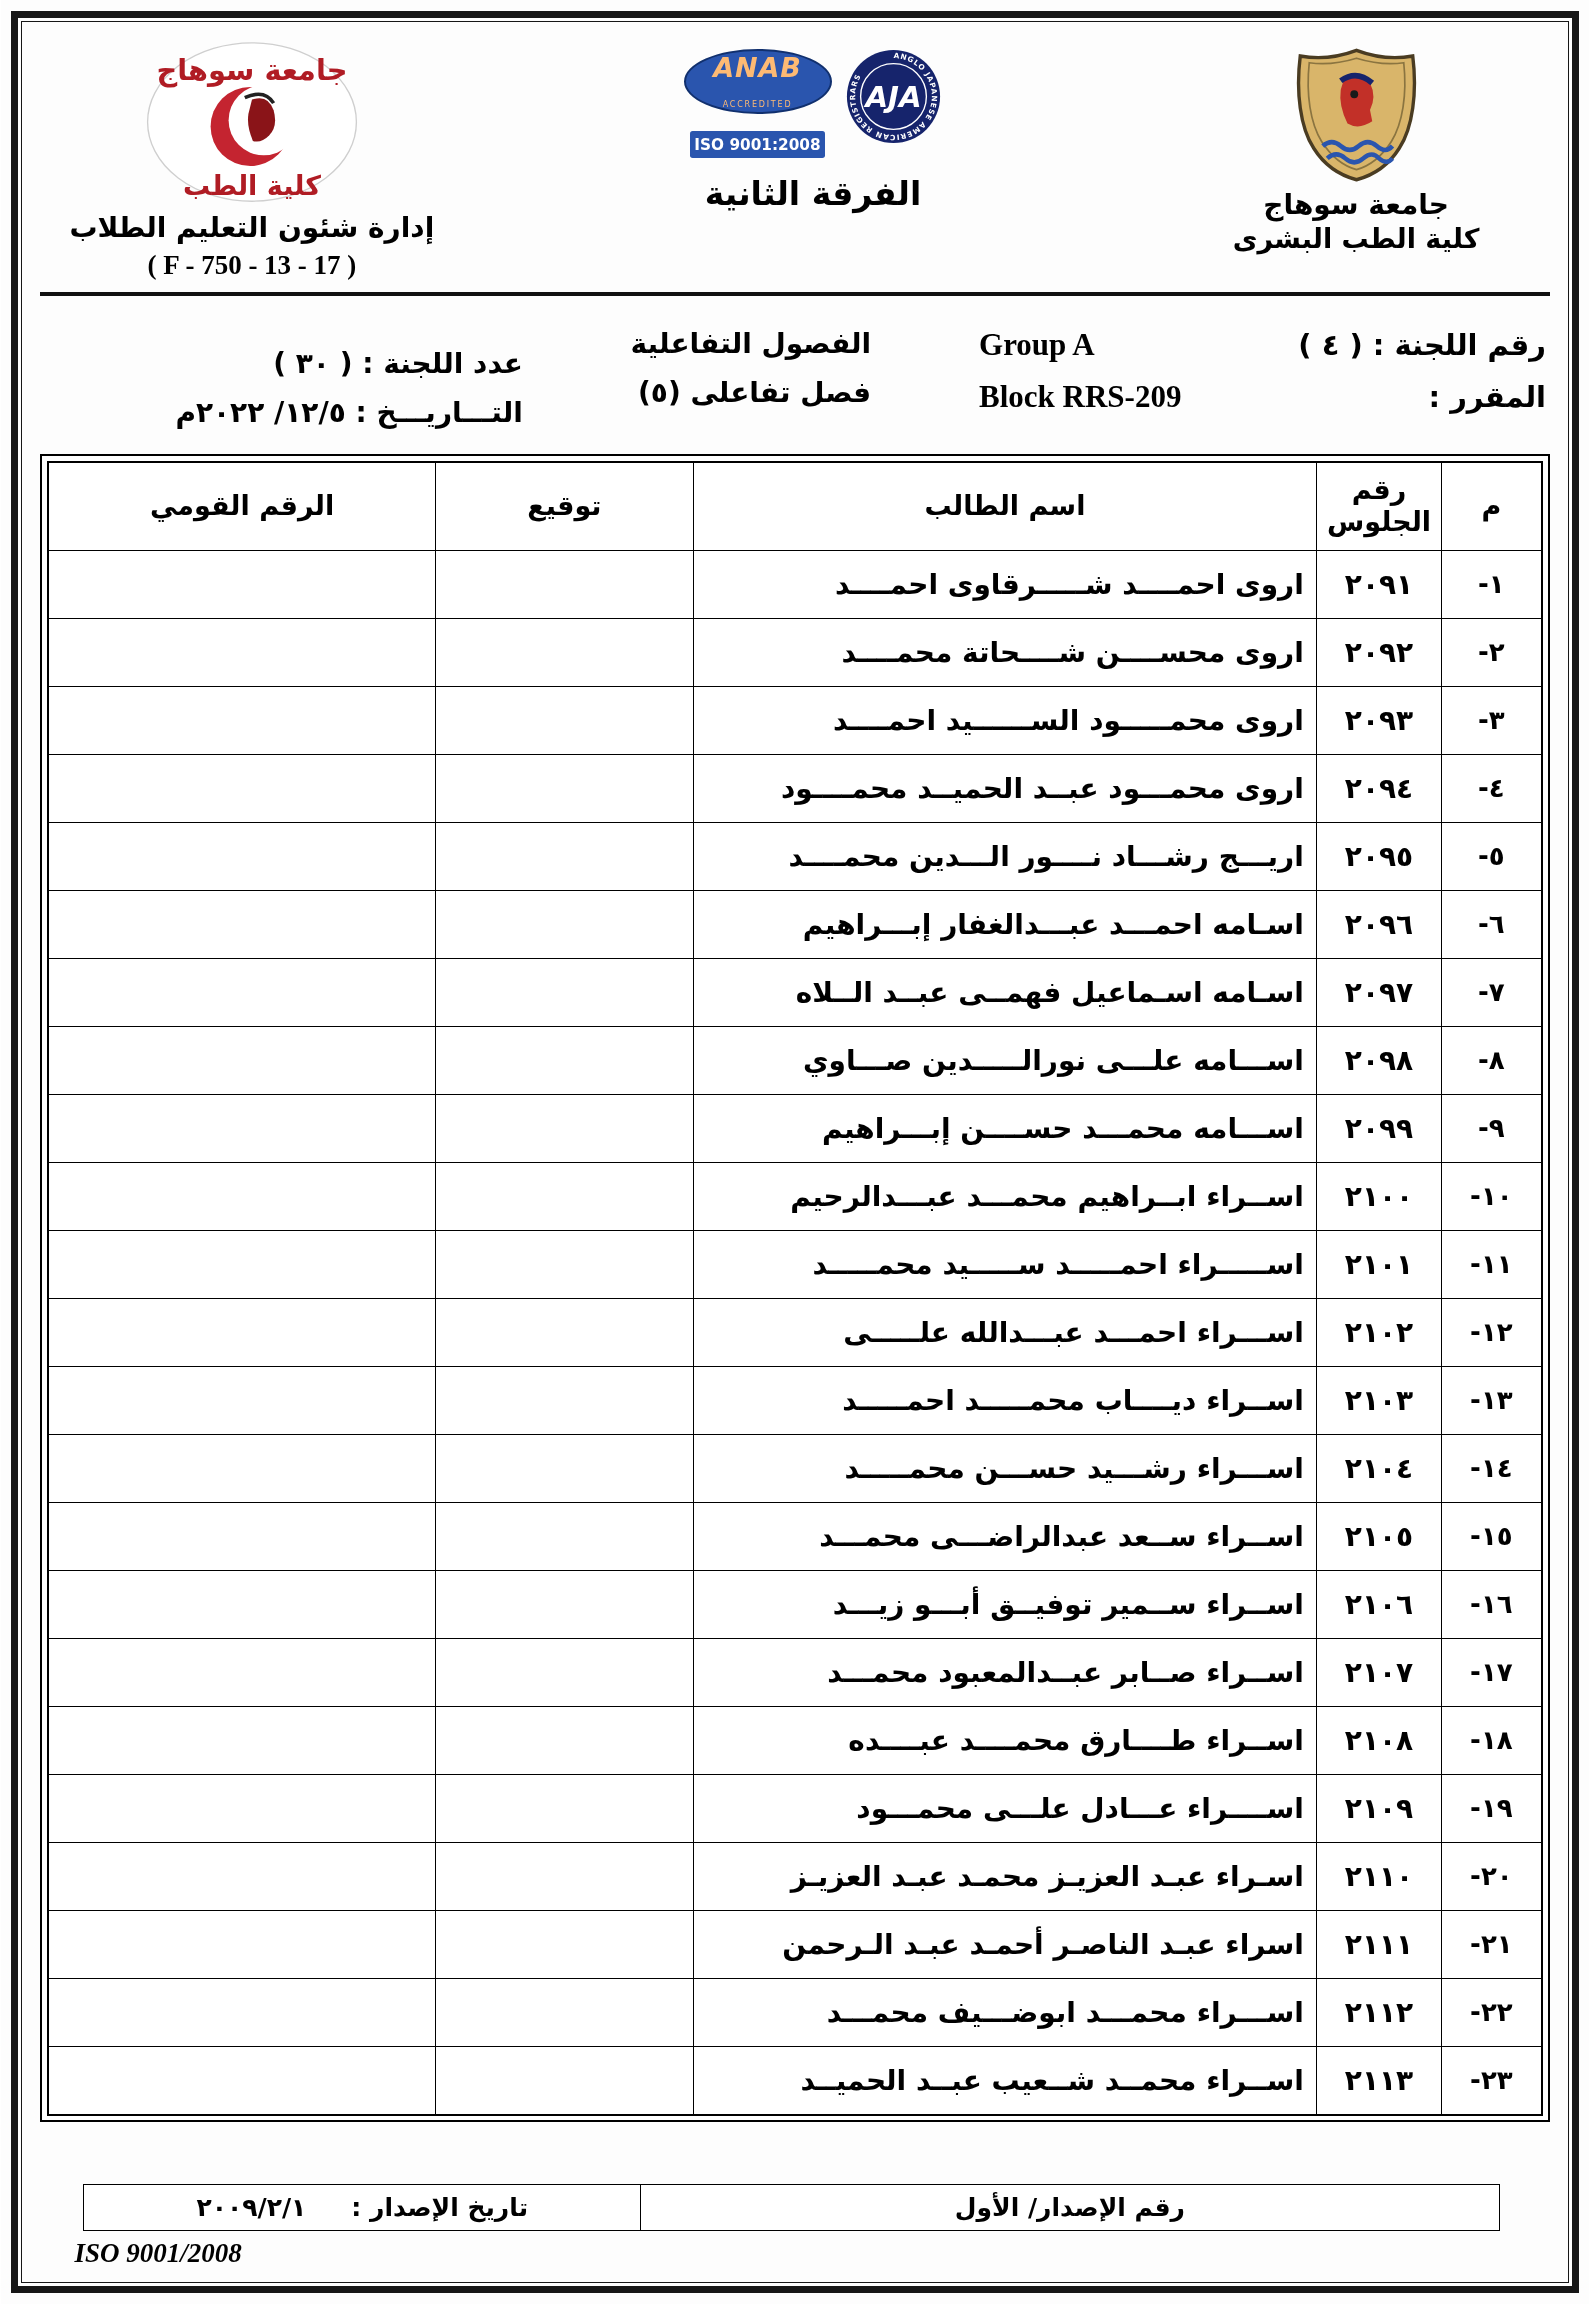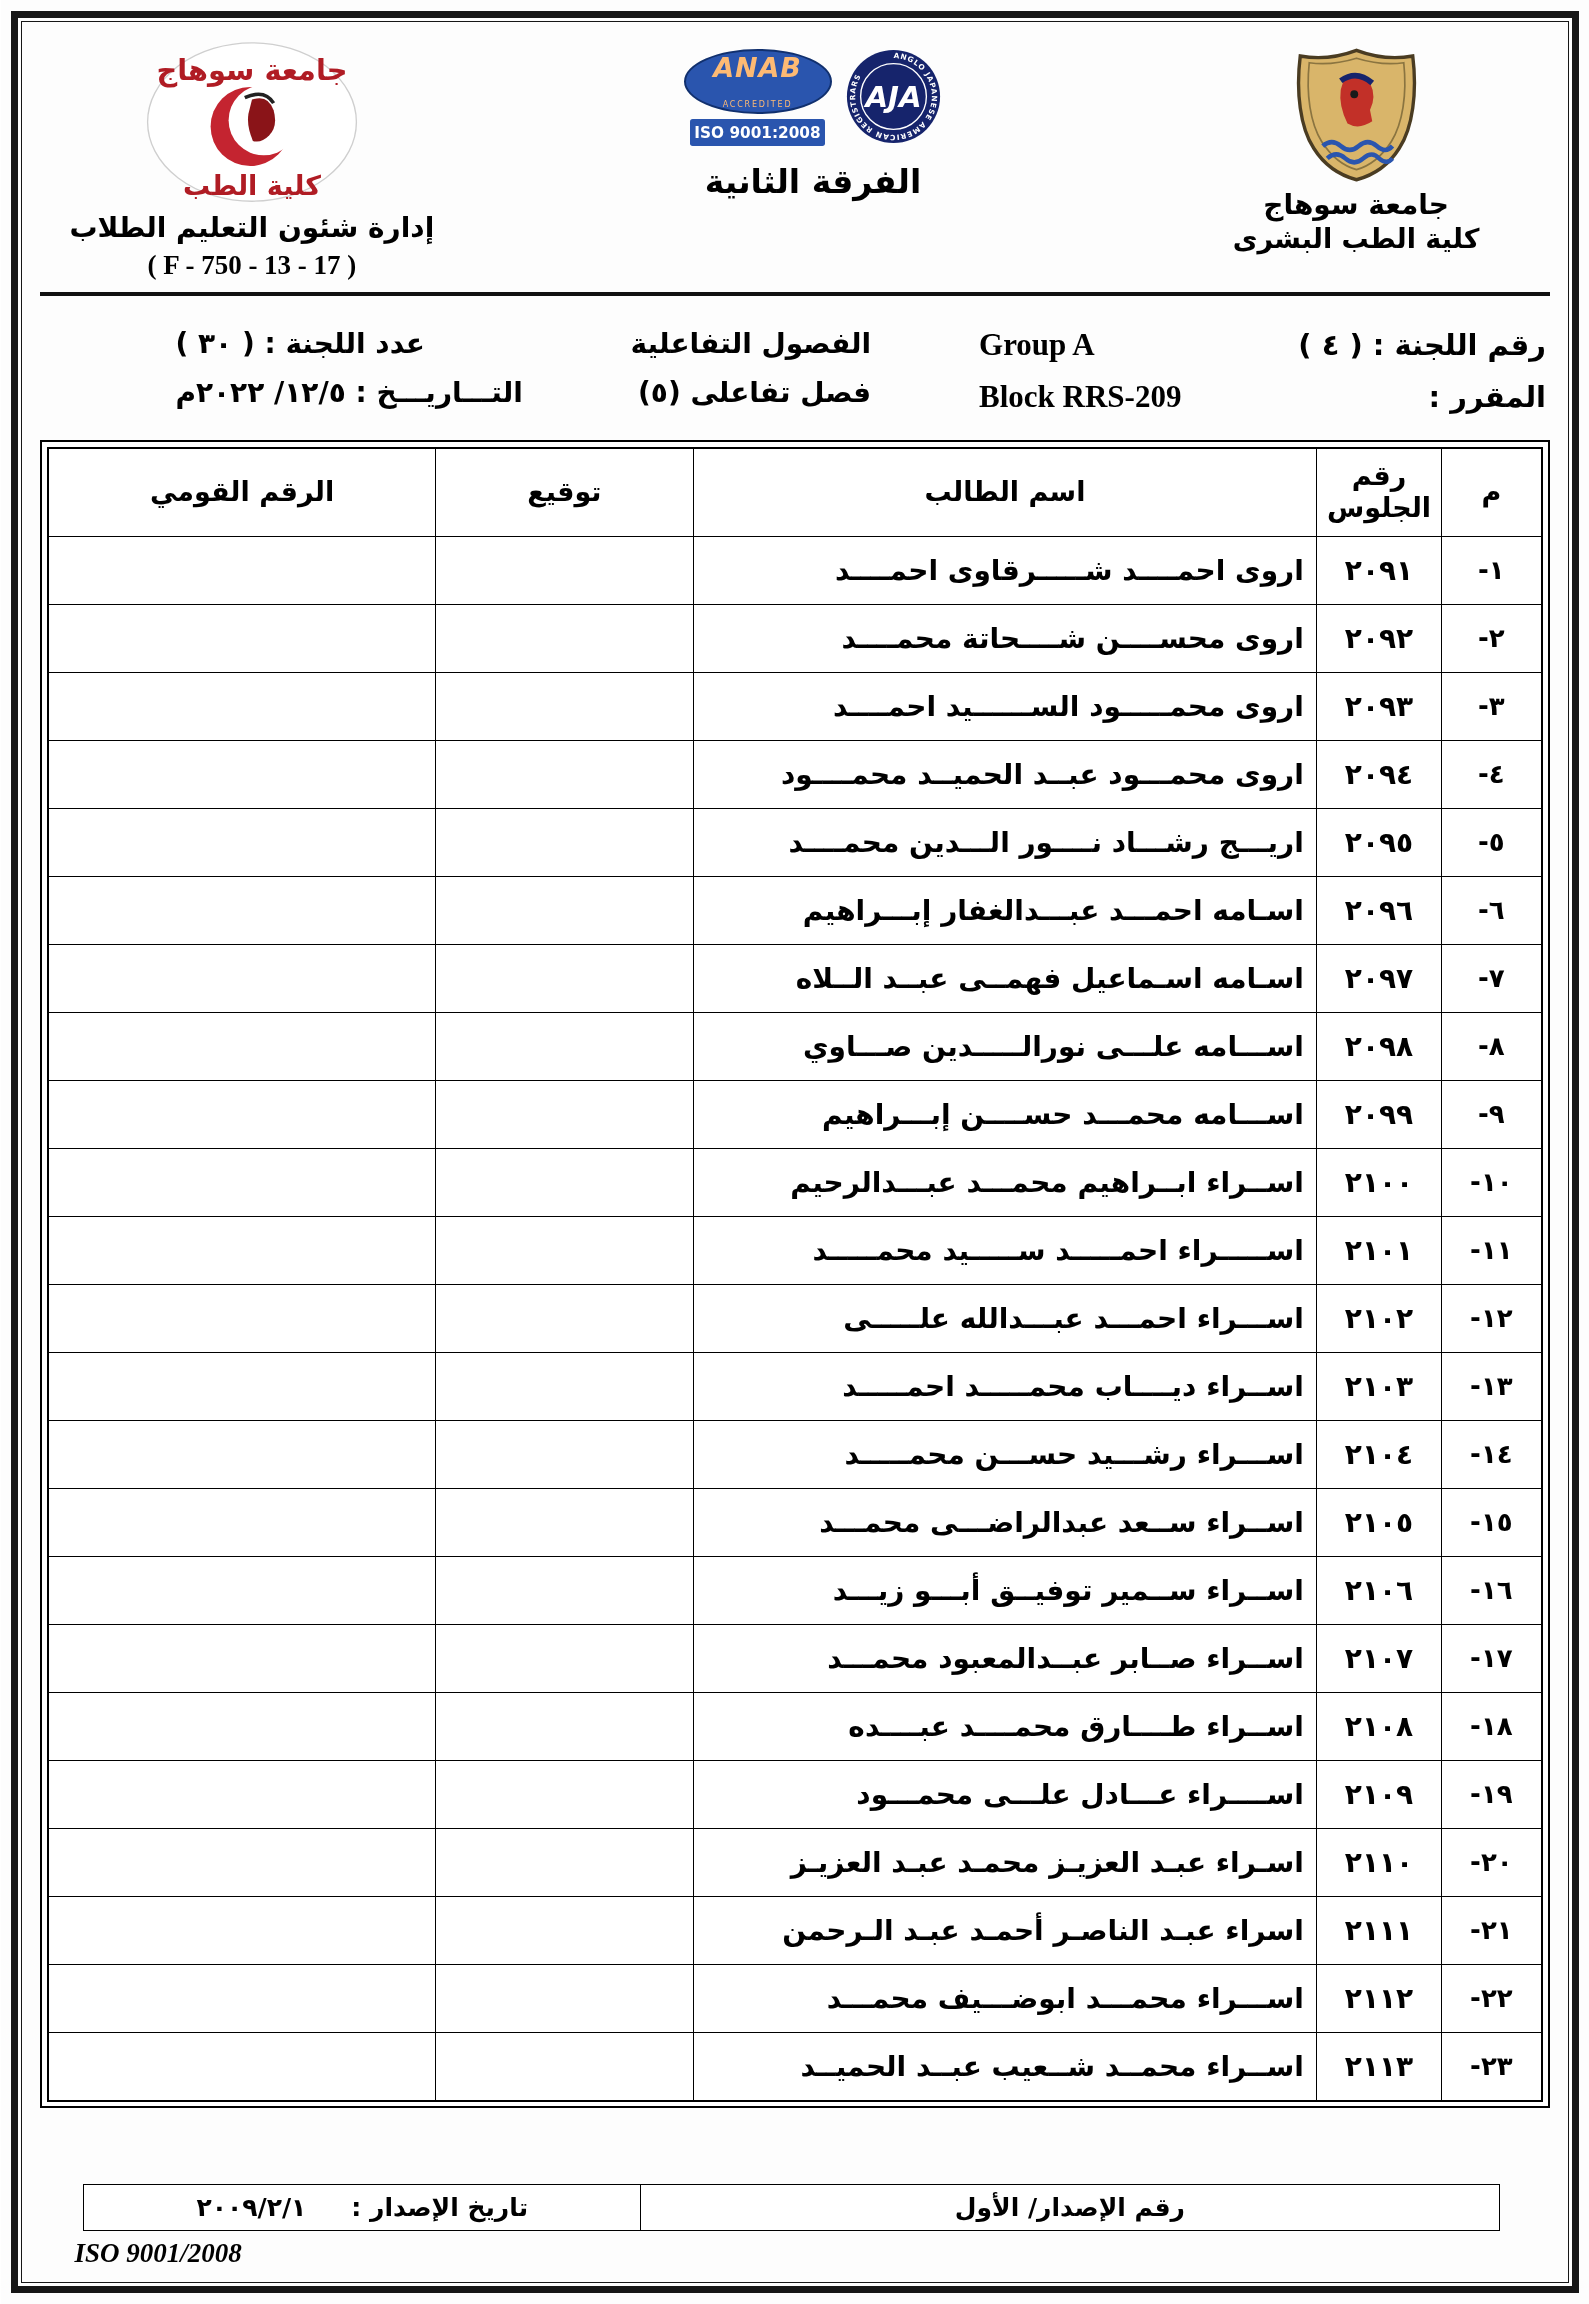--- a/index.html
+++ b/index.html
@@ -18,37 +18,37 @@
   .shield,.seal{display:block;margin:0 auto;}
   .uni-name{font-size:28px;font-weight:bold;margin-top:5.4px;}
   .uni-faculty{font-size:27px;font-weight:bold;margin-top:1.8px;}
   .logos-row{direction:ltr;display:flex;justify-content:center;align-items:flex-start;gap:16px;}
   .anab{width:144px;display:flex;flex-direction:column;align-items:center;}
   .anab-oval{width:144px;height:61px;background:#2a55ae;border:2.7px solid #11306e;border-radius:50%;
              display:flex;flex-direction:column;align-items:center;justify-content:center;color:#fdba74;}
   .anab-word{font-size:27px;font-weight:bold;font-style:italic;letter-spacing:0.9px;line-height:1;}
   .anab-sub{font-size:8px;letter-spacing:1.8px;margin-top:19px;}
   .anab-iso{width:135px;height:27px;background:#2a55ae;color:#fff;font-size:15.3px;font-weight:bold;
-            display:flex;align-items:center;justify-content:center;margin-top:5px;border-radius:2.7px;}
+            display:flex;align-items:center;justify-content:center;margin-top:17px;border-radius:2.7px;}
   .title-grade{font-size:33px;font-weight:bold;margin-top:16px;}
   .title-year{font-size:31.5px;font-weight:bold;margin-top:9px;}
   .dept{font-size:28px;font-weight:bold;margin-top:7.2px;}
   .form-code{font-size:27px;font-weight:bold;margin-top:5.4px;}
   .latin{font-family:"Liberation Serif",serif;direction:ltr;unicode-bidi:isolate;}
   .latin-big{font-size:31px;font-weight:bold;}
   .divider{height:4.5px;background:#111;margin-top:10.8px;}
 
   
   .info{display:flex;justify-content:space-between;align-items:flex-start;
         margin:31px 3.6px 0 135px;font-weight:bold;}
   .info-right{width:567px;font-size:29px;}
   .info-line{display:flex;justify-content:space-between;align-items:baseline;}
   .info-line + .info-line{margin-top:16px;}
   .info-center{font-size:28px;}
-  .info-left{font-size:28px;text-align:left;}
+  .info-left{font-size:28px;text-align:right;margin-top:20px;}
   .mt{margin-top:16px;}
 
   
   .table-wrap{margin-top:25px;border:2.7px solid #000;padding:4.5px;background:#fff;}
   table.students{width:100%;border-collapse:collapse;table-layout:fixed;border:2.7px solid #000;}
   .students th,.students td{border:1.8px solid #000;}
   .students thead th{height:85px;font-size:27px;font-weight:bold;text-align:center;
                      vertical-align:middle;line-height:1.2;}
   .students td{height:65px;vertical-align:middle;}
   th.c-num,td.c-num{width:6.6%;}

